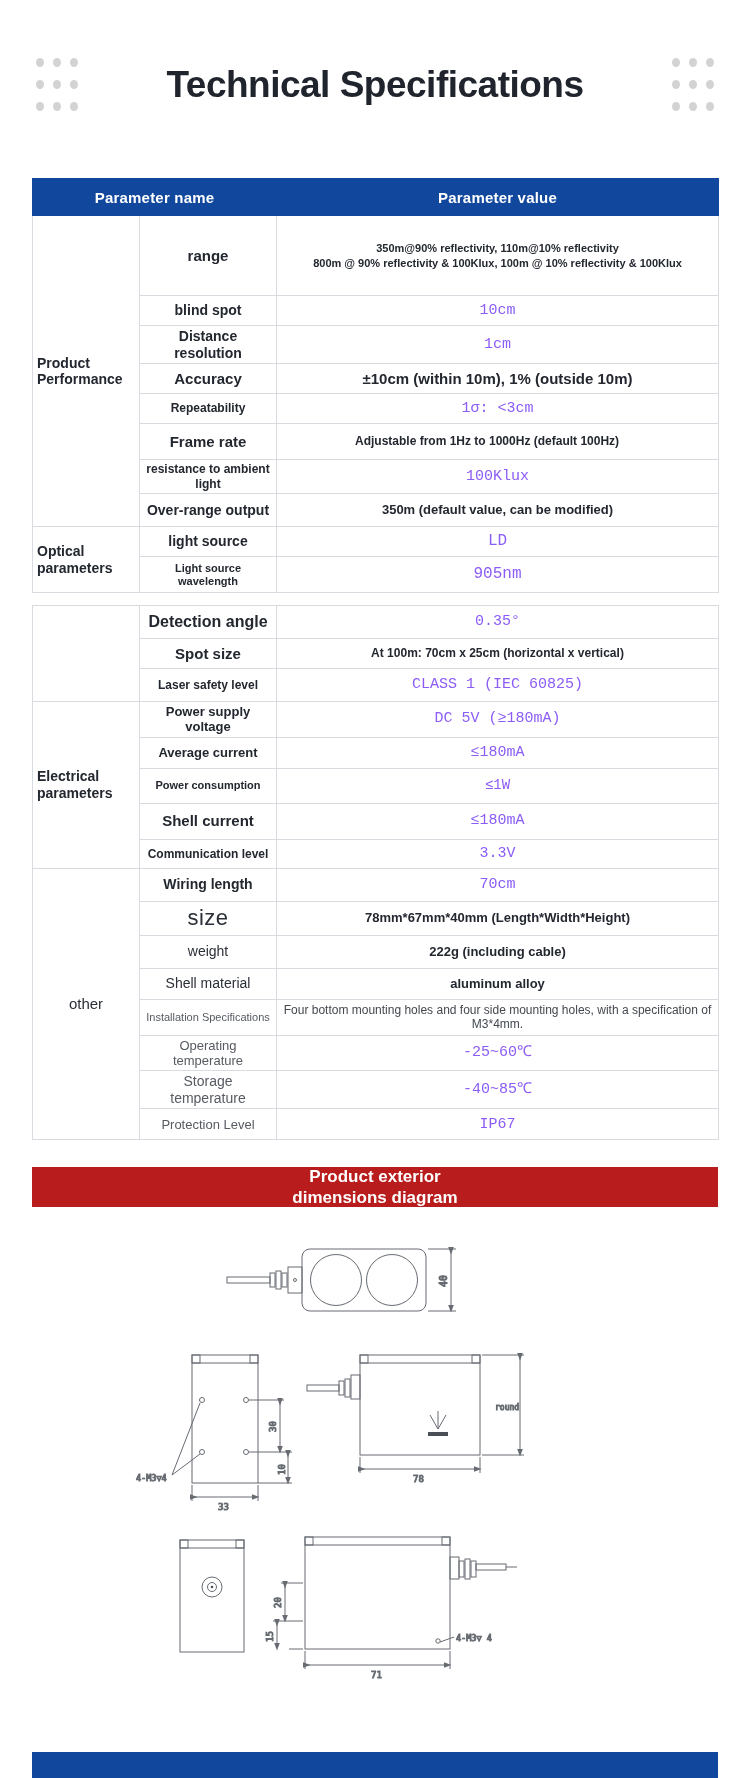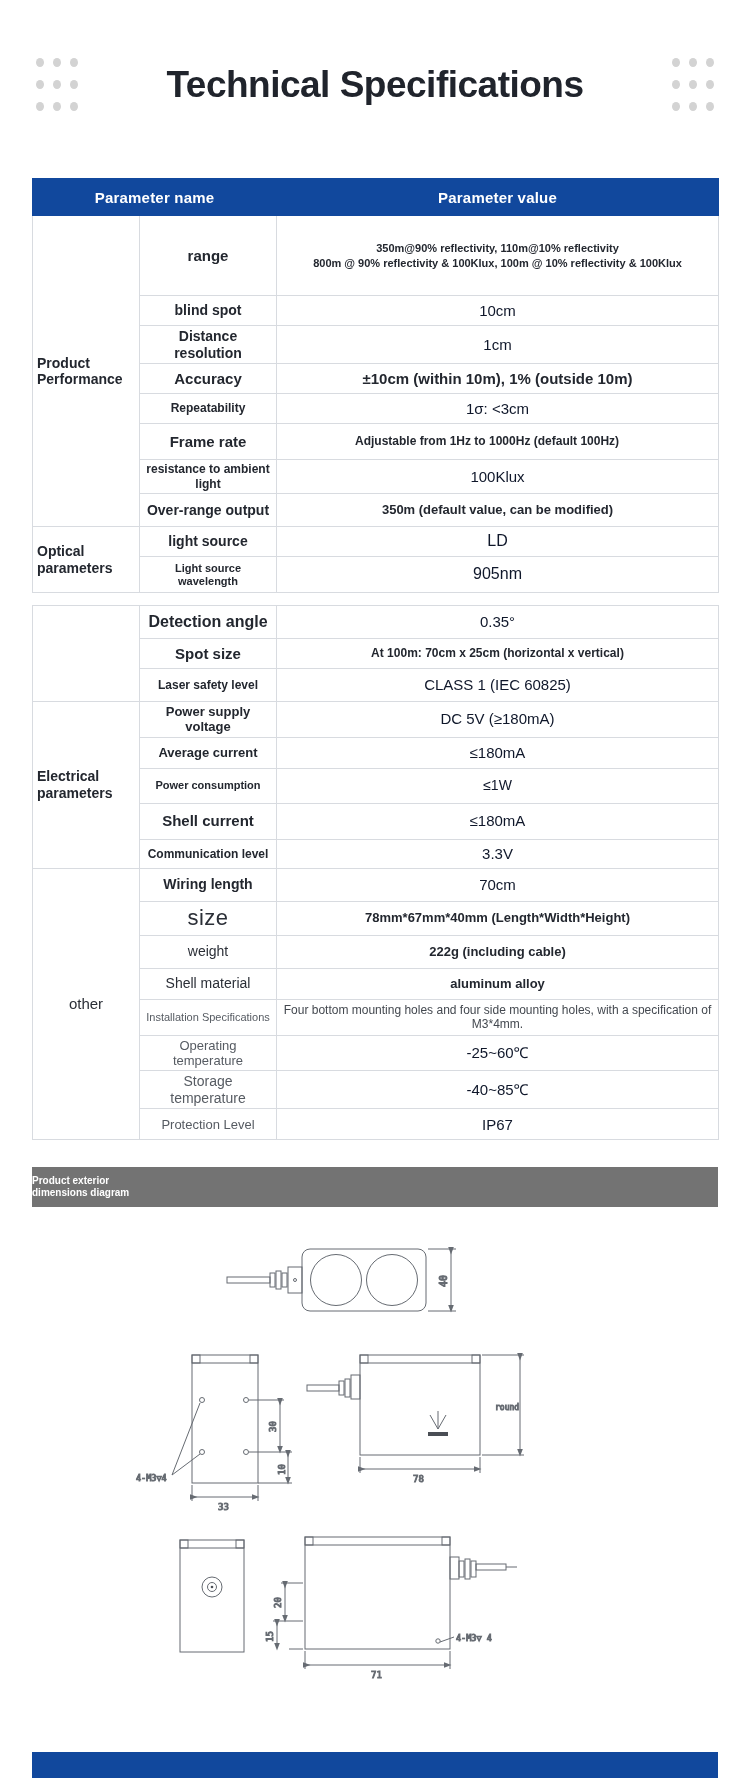--- a/index.html
+++ b/index.html
@@ -21,29 +21,29 @@
   table.spec th{background:#11489d;color:#ffffff;font-size:15px;font-weight:700;height:34px;
                 border:1px solid #11489d;letter-spacing:.2px;}
   table.spec td{border:1px solid #d8dbe0;vertical-align:middle;padding:2px 4px;line-height:1.18;}
   .gcell{text-align:left;padding-left:6px;font-size:14px;}
   .gb{font-weight:700;color:#23272f;}
   .gr{font-weight:400;color:#2b2f37;text-align:center;padding-left:0;font-size:15px;margin-left:17px;}
   .ncell{text-align:center;}
   .vcell{text-align:center;}
   .vcell div{padding:1px 0;}
   .nb{font-weight:700;color:#23272f;} .nr{font-weight:400;color:#2b2f37;} .nl{font-weight:400;color:#565b62;}
-  .vb{font-weight:700;color:#23272f;} .vl{font-weight:400;color:#0f172a;} .vr{font-weight:400;color:#43484f;}
+  .vb{font-weight:700;color:#23272f;} .vl{font-weight:400;color:#8b5cf6;font-family:Liberation Mono, monospace;} .vr{font-weight:400;color:#43484f;}
   .s9{font-size:12px;} .s11{font-size:11px;} .s12{font-size:12px;} .s13{font-size:13px;}
   .s14{font-size:14px;} .s15{font-size:15px;} .s16{font-size:16px;} .s22{font-size:22px;letter-spacing:.5px;}
   .vwrap div{width:285px;margin:0 auto;text-align:left;}
 
   
-  .banner{position:absolute;left:32px;top:1167px;width:686px;height:40px;background:#737373;
-          color:#fff;display:flex;flex-direction:column;align-items:flex-start;justify-content:center;
-          font-weight:700;font-size:10px;line-height:1.25;}
+  .banner{position:absolute;left:32px;top:1167px;width:686px;height:40px;background:#b91c1c;
+          color:#fff;display:flex;flex-direction:column;align-items:center;justify-content:center;
+          font-weight:700;font-size:17px;line-height:1.25;}
   .bottom-bar{position:absolute;left:32px;top:1752px;width:686px;height:26px;background:#11489d;}
 
   
   .diagram{position:absolute;left:0;top:1205px;width:750px;height:545px;}
   .diagram svg{display:block;}
   .dwg{stroke:#666b72;fill:none;stroke-width:1;}
   .dimtxt{fill:#565b62;font-family:"DejaVu Sans Mono","Liberation Mono",monospace;}
 </style>
 </head>
 <body>

